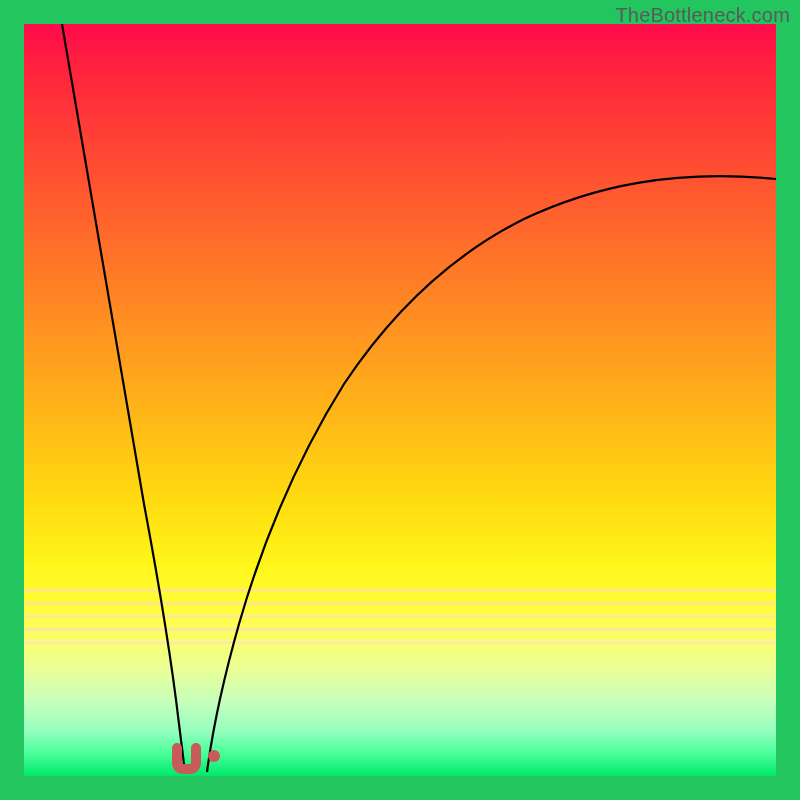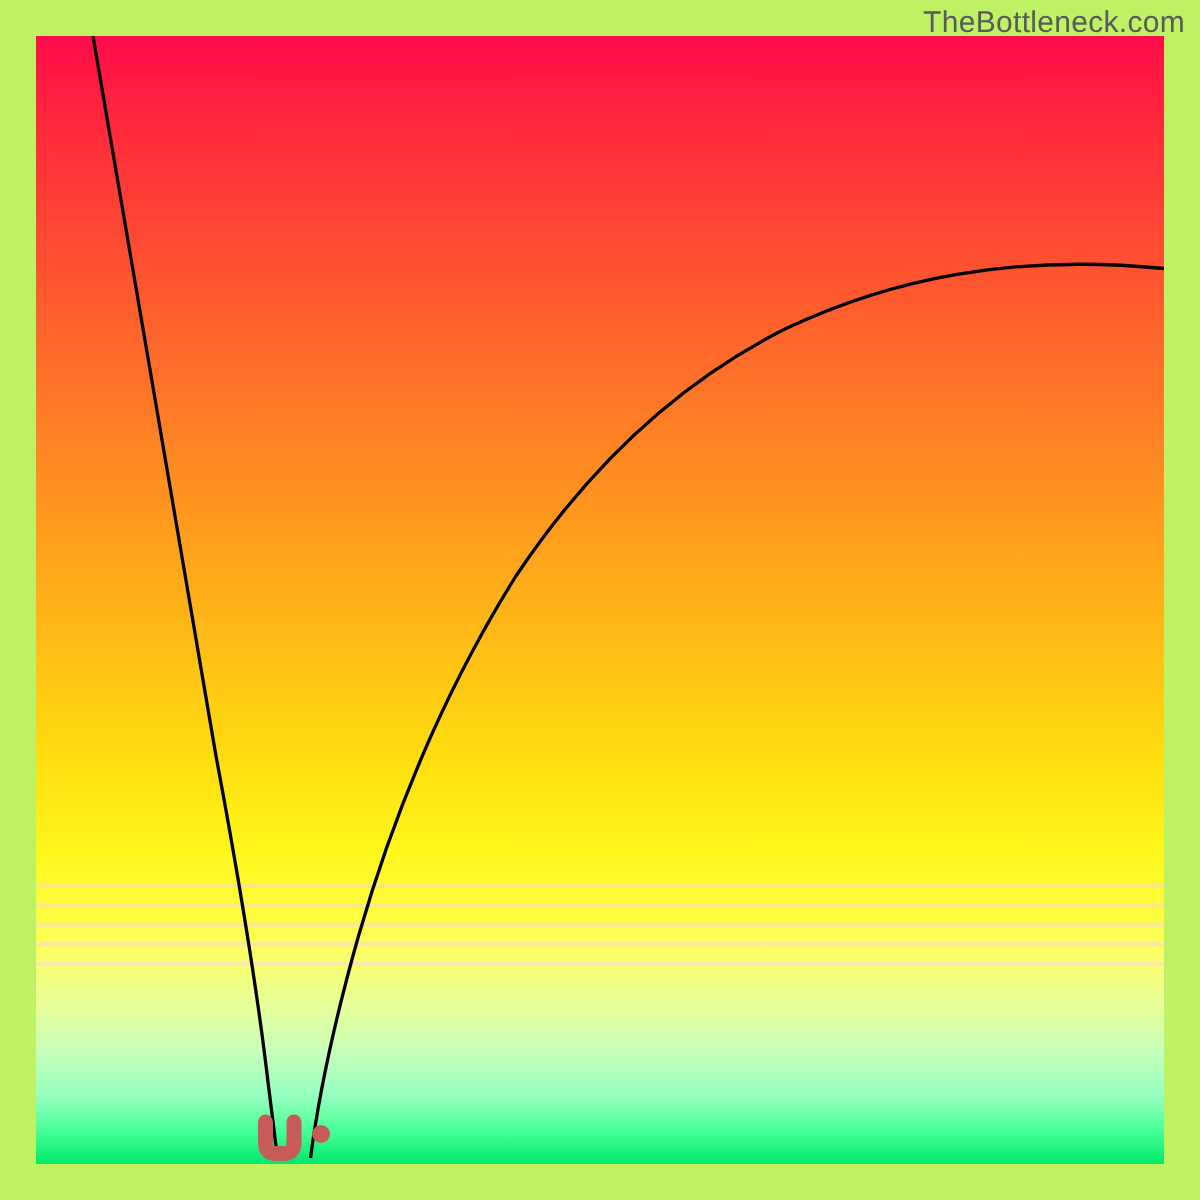--- a/index.html
+++ b/index.html
@@ -13,21 +13,21 @@
       background: #000;
       position: relative;
       font-family: Arial, sans-serif;
     }
     .frame {
       position: absolute;
       top: 0;
       left: 0;
       width: 800px;
       height: 800px;
-      background: #bef264;
+      background: #22c55e;
     }
     .plot-area {
       position: absolute;
       top: 24px;
       left: 24px;
       width: 752px;
       height: 752px;
       overflow: hidden;
     }
     .gradient-bg {

